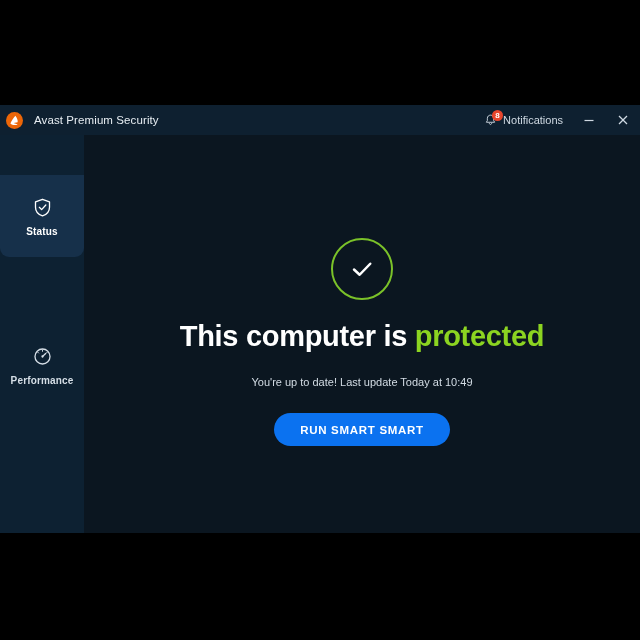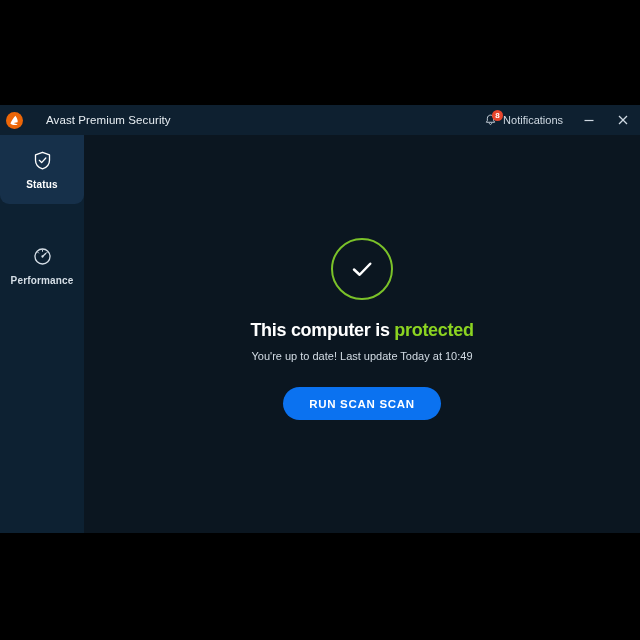--- a/index.html
+++ b/index.html
@@ -34,21 +34,21 @@
     flex: 0 0 30px;
     background: #0e2030;
     display: flex;
     align-items: center;
     padding: 0 0 0 6px;
     box-sizing: border-box;
   }
   #brand {
     display: flex;
     align-items: center;
-    gap: 23px;
+    gap: 11px;
   }
   .avast-logo {
     width: 17px;
     height: 17px;
     border-radius: 50%;
     background: #ec6608;
     display: flex;
     align-items: center;
     justify-content: center;
     flex: 0 0 17px;
@@ -139,29 +139,30 @@
   
   #sidebar {
     width: 84px;
     flex: 0 0 84px;
     background: #0d2132;
     padding-top: 0;
     display: flex;
     flex-direction: column;
   }
   .nav-item {
-    height: 69px;
+    height: 82px;
     display: flex;
     flex-direction: column;
     align-items: center;
     justify-content: center;
     gap: 7px;
     color: #d5dee6;
     cursor: default;
     position: relative;
+    margin-top: 40px;
   }
   .nav-item .nav-label {
     font-size: 10px;
     font-weight: bold;
     letter-spacing: .15px;
   }
   .nav-item.active {
     background: #16304a;
     border-bottom-left-radius: 9px;
     border-bottom-right-radius: 9px;
@@ -193,29 +194,29 @@
     width: 58px;
     height: 58px;
     border-radius: 50%;
     border: 2.5px solid #7bc229;
     display: flex;
     align-items: center;
     justify-content: center;
     margin-bottom: 20px;
   }
   #status-heading {
-    font-size: 18px;
+    font-size: 29px;
     font-weight: bold;
     color: #ffffff;
     letter-spacing: -0.3px;
     margin: 0;
   }
   #status-heading .accent { color: #8cd421; }
   #status-sub {
-    margin-top: 9px;
+    margin-top: 23px;
     font-size: 11px;
     color: #d3dce4;
     text-align: center;
   }
   #scan-button {
     margin-top: 25px;
     background: #0b72f0;
     color: #ffffff;
     border: none;
     border-radius: 20px;
@@ -319,18 +320,18 @@
       <div id="status-circle">
         <svg width="30" height="30" viewBox="0 0 24 24" aria-hidden="true">
           <path d="M5.6 12.4 L10.1 16.6 L18.6 7.8" fill="none" stroke="#ffffff" stroke-width="2" stroke-linecap="round" stroke-linejoin="round"></path>
         </svg>
       </div>
 
       <h1 id="status-heading"><span>This computer is </span><span class="accent">protected</span></h1>
 
       <div id="status-sub">You're up to date! Last update Today at 10:49</div>
 
-      <button id="scan-button">RUN SCAN SCAN</button>
+      <button id="scan-button">RUN SMART SMART</button>
 
     </main>
 
   </div>
 </div>
 
 </body></html>

